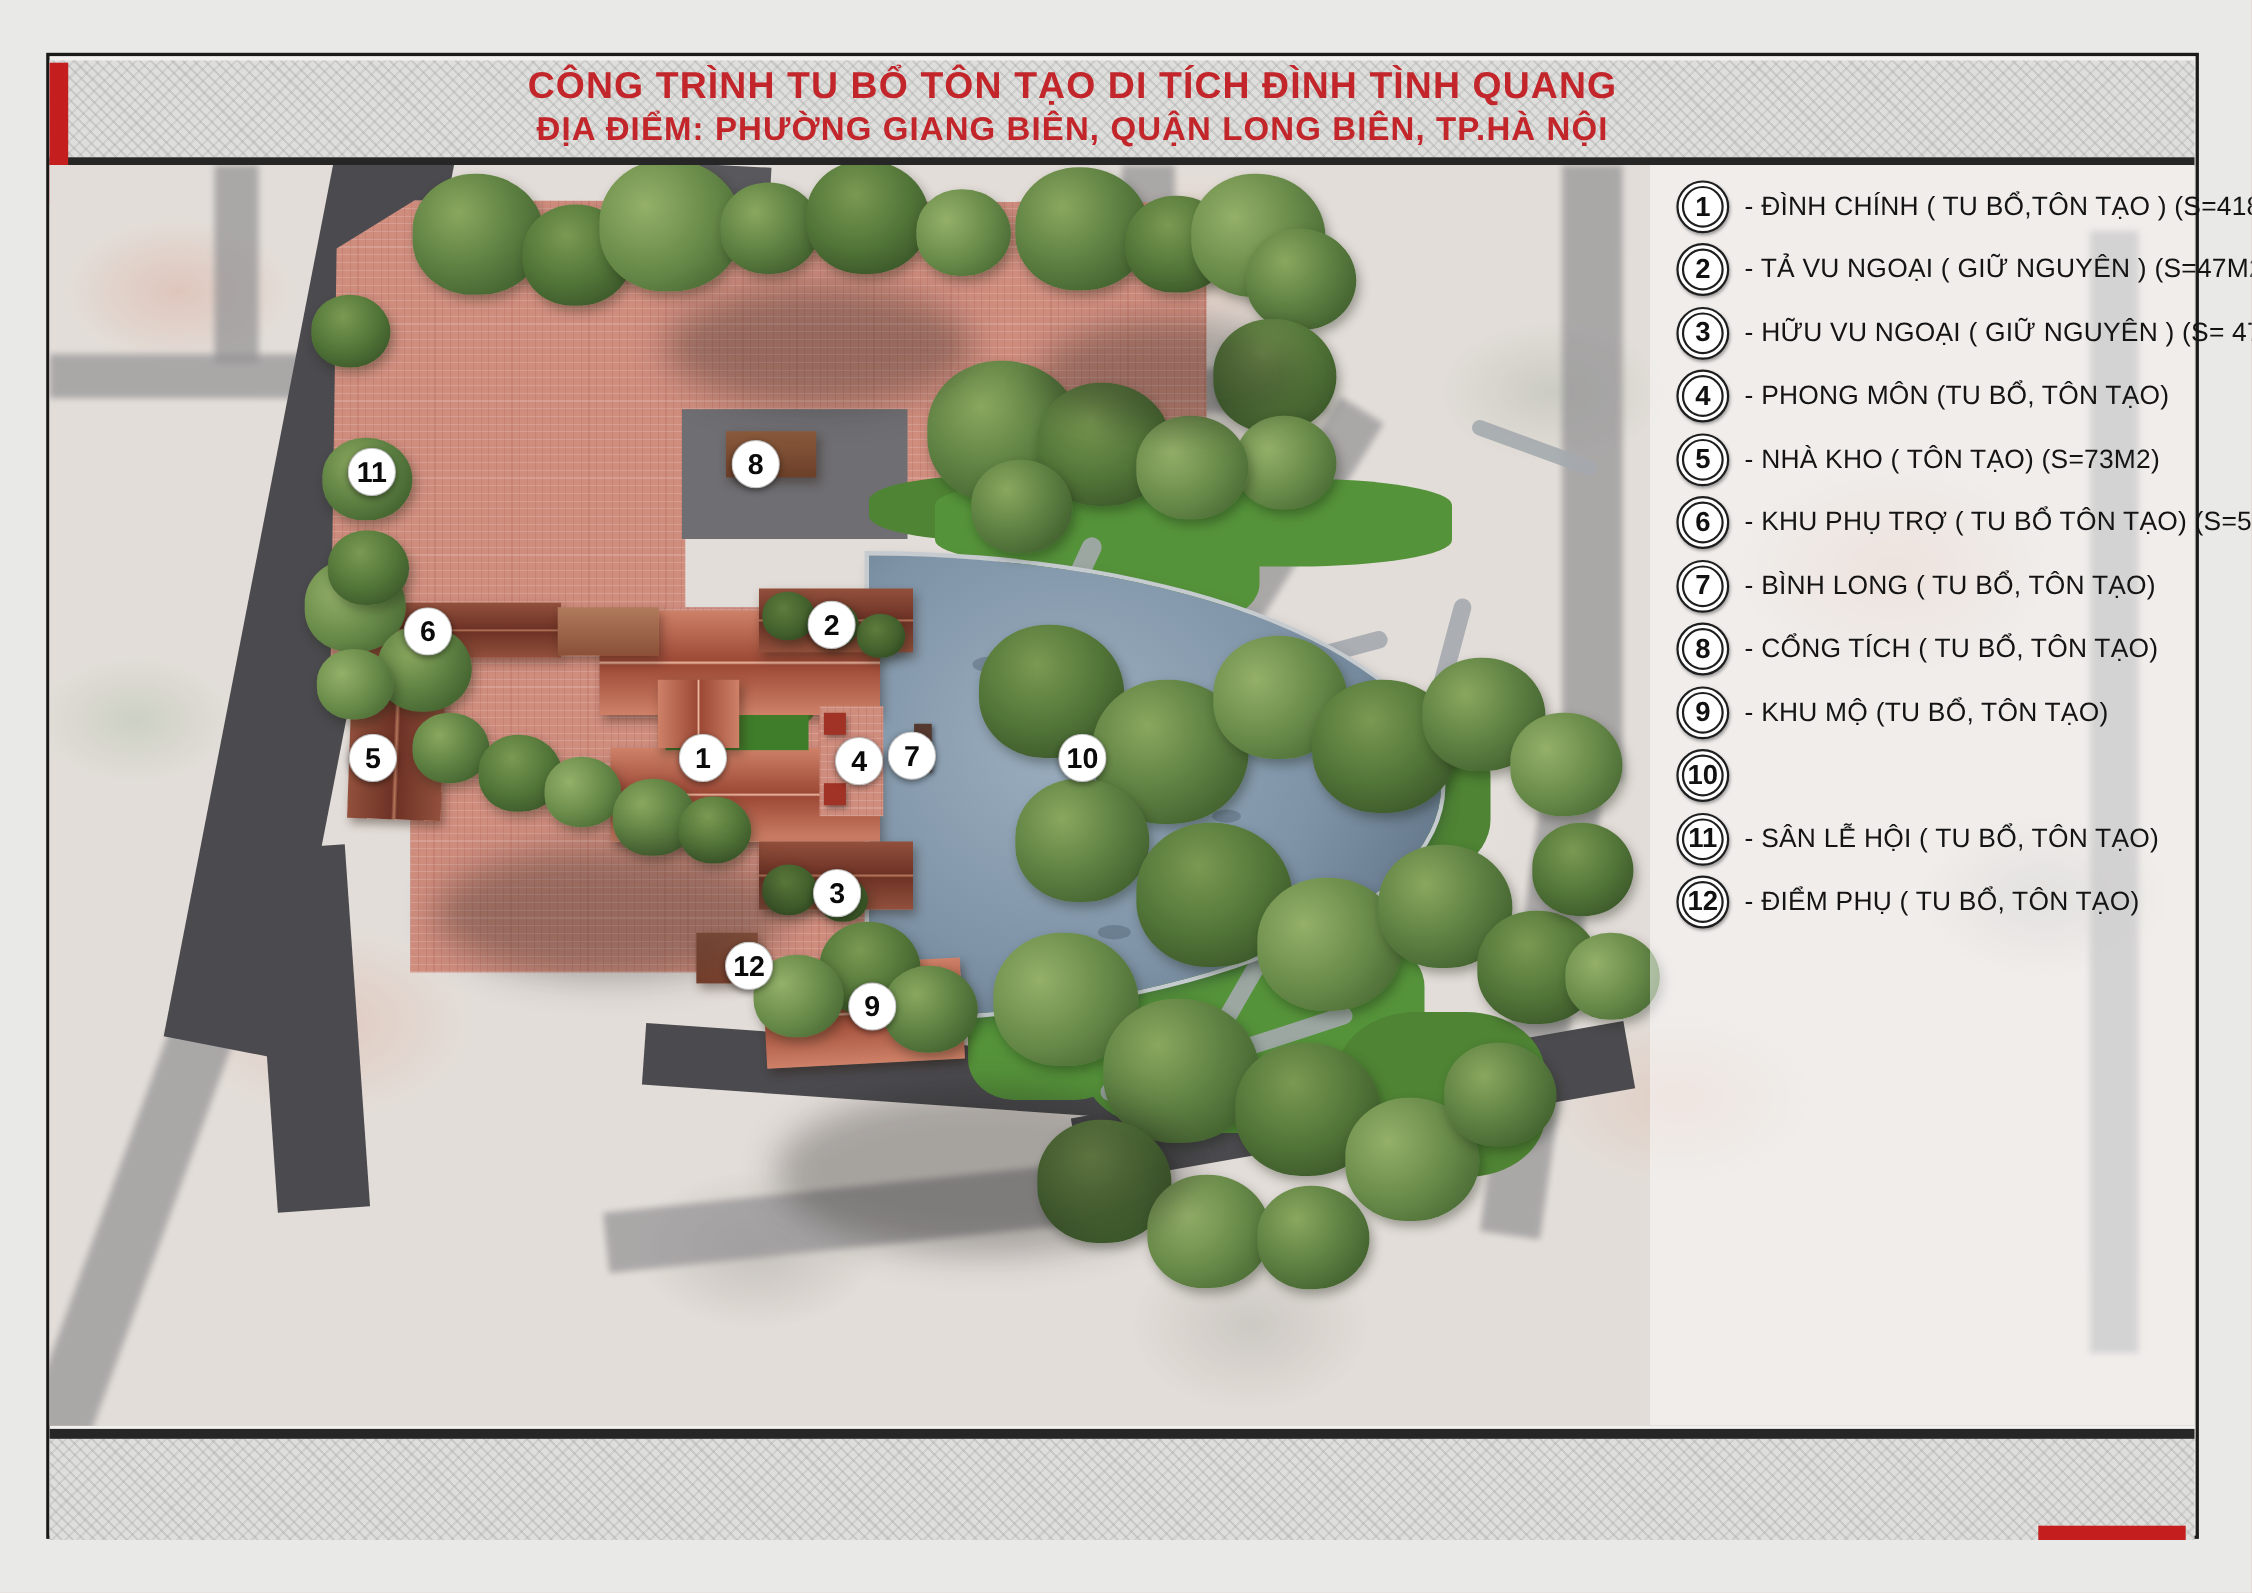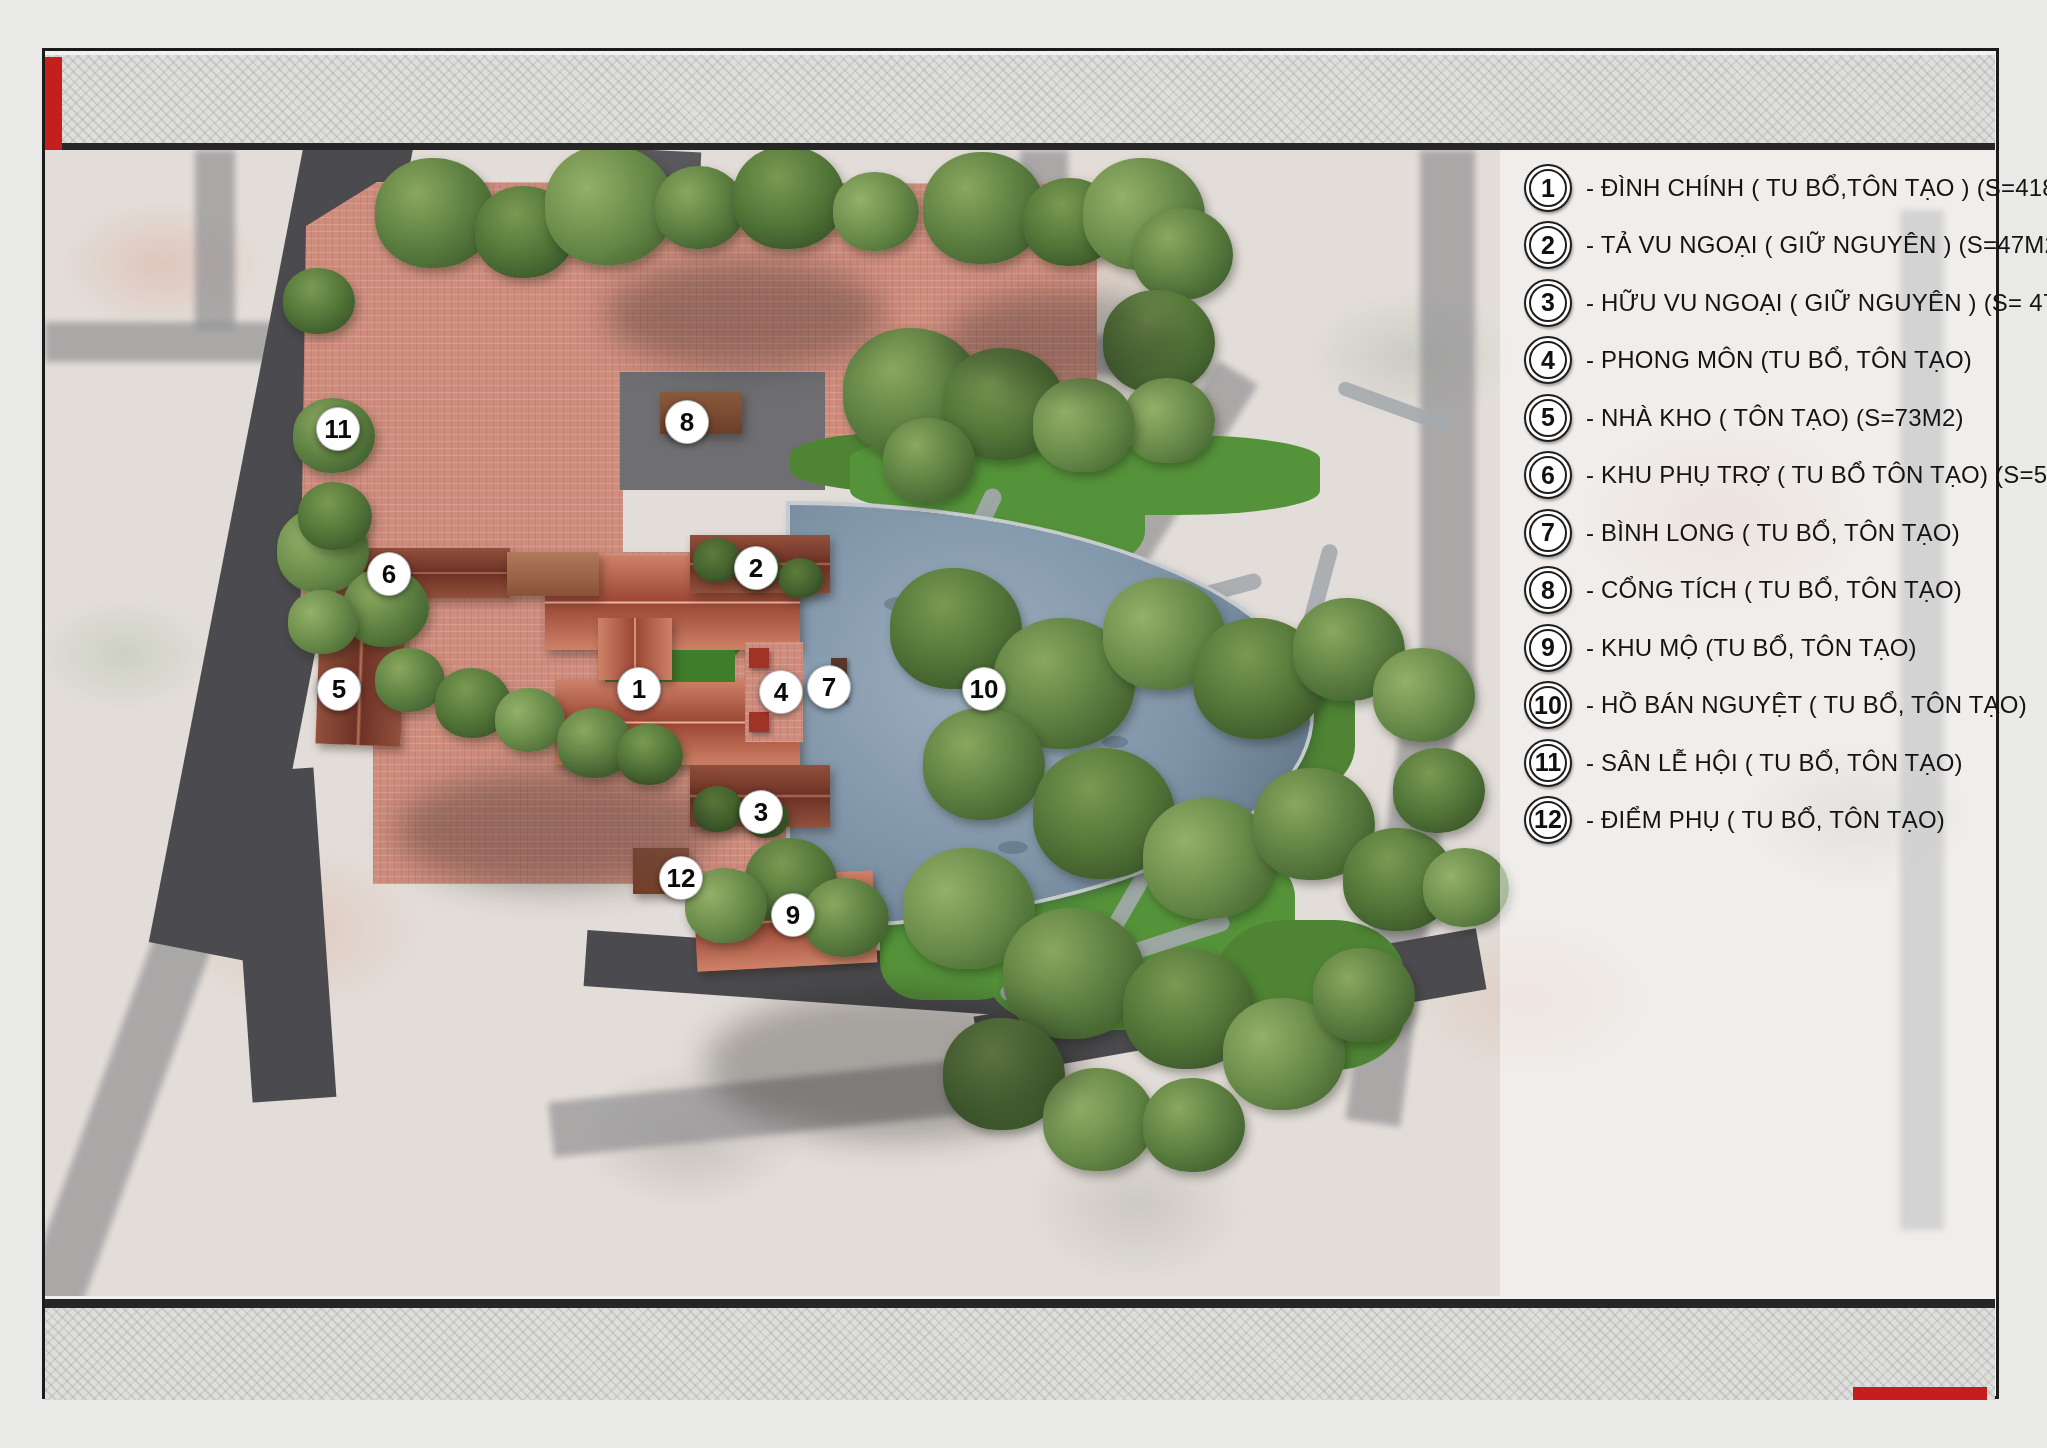--- a/index.html
+++ b/index.html
@@ -82,20 +82,24 @@
   .legend-label{margin-left:14px;font-size:24px;color:#141414;white-space:nowrap;letter-spacing:.2px;}
 </style>
 </head>
 <body>
 
 <div class="page">
 
   <div class="frame"></div>
 
   <div class="title-band hatch"></div>
+  <div class="title-wrap">
+    <div class="title-l1" style="color:#c2262b;">CÔNG TRÌNH TU BỔ TÔN TẠO DI TÍCH ĐÌNH TÌNH QUANG</div>
+    <div class="title-l2" style="color:#c2262b;">ĐỊA ĐIỂM: PHƯỜNG GIANG BIÊN, QUẬN LONG BIÊN, TP.HÀ NỘI</div>
+  </div>
   <div class="red-bar-left"></div>
 
   <div class="main">
     <div class="aerial"></div>
 
     <div class="proad" style="left:975px;top:0;width:48px;height:200px;"></div>
     <div class="proad" style="left:850px;top:185px;width:310px;height:40px;"></div>
     <div class="proad" style="left:1108px;top:205px;width:46px;height:235px;transform:rotate(32deg);"></div>
     <div class="proad" style="left:1375px;top:0;width:55px;height:560px;"></div>
     <div class="proad" style="left:1330px;top:545px;width:55px;height:430px;transform:rotate(8deg);"></div>
@@ -272,21 +276,20 @@
       <div class="legend-row" style="top: 406.15px;">
         <div class="legend-circle">8</div>
         <div class="legend-label">- CỔNG TÍCH ( TU BỔ, TÔN TẠO)</div>
       </div>
       <div class="legend-row" style="top: 463.6px;">
         <div class="legend-circle">9</div>
         <div class="legend-label">- KHU MỘ (TU BỔ, TÔN TẠO)</div>
       </div>
       <div class="legend-row" style="top: 521.05px;">
         <div class="legend-circle">10</div>
-        <div class="legend-label">- HỒ BÁN NGUYỆT ( TU BỔ, TÔN TẠO)</div>
       </div>
       <div class="legend-row" style="top: 578.5px;">
         <div class="legend-circle">11</div>
         <div class="legend-label">- SÂN LỄ HỘI ( TU BỔ, TÔN TẠO)</div>
       </div>
       <div class="legend-row" style="top: 635.95px;">
         <div class="legend-circle">12</div>
         <div class="legend-label">- ĐIỂM PHỤ ( TU BỔ, TÔN TẠO)</div>
       </div>
     </div>

